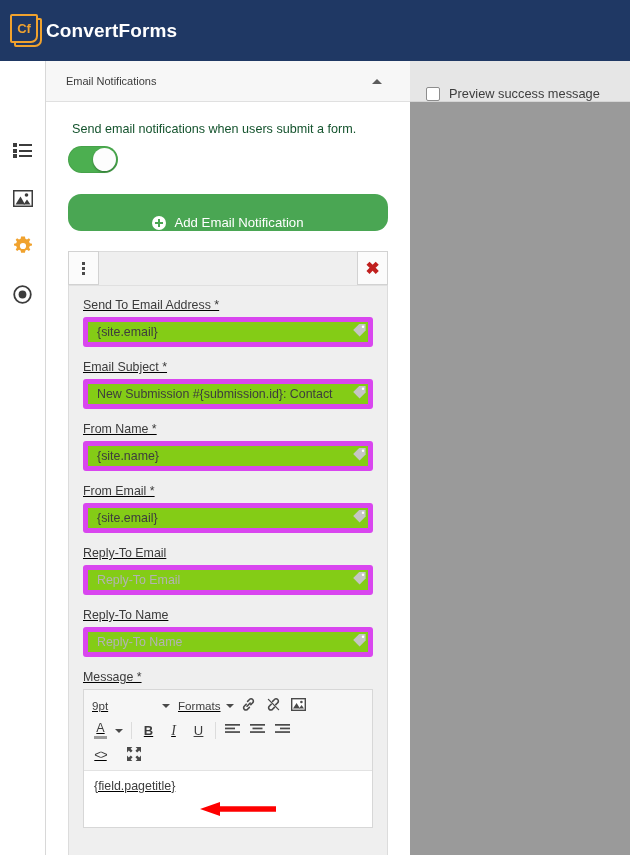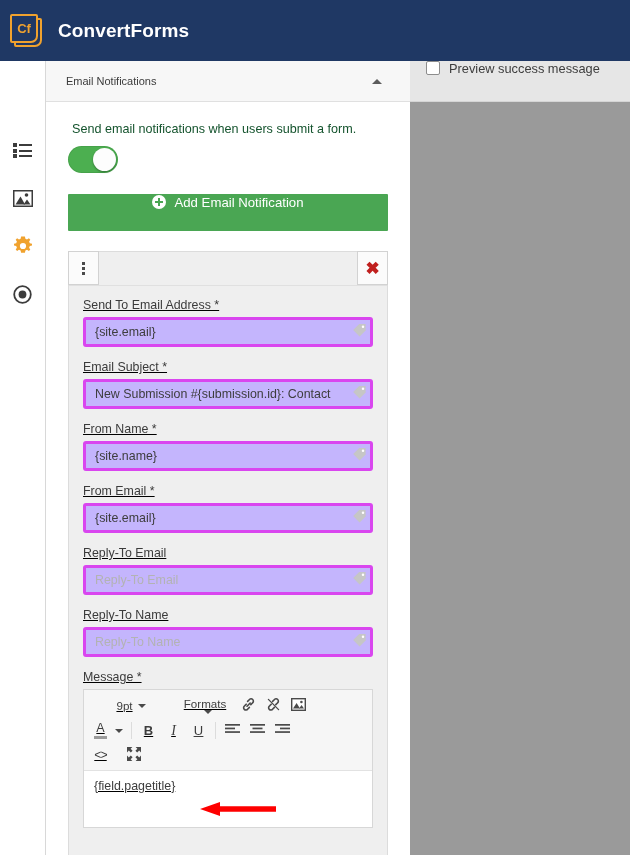--- a/index.html
+++ b/index.html
@@ -20,21 +20,21 @@
     position: absolute; top: 0; left: 0;
     width: 630px; height: 61px;
     background: #1f3864;
     display: flex; align-items: center;
     padding-left: 10px;
     z-index: 20;
   }
   .logo-mark {
     position: relative;
     width: 32px; height: 33px;
-    margin-right: 16px;
+    margin-right: 4px;
     flex: 0 0 auto;
     text-decoration: underline;
   }
   .logo-mark .shadow {
     position: absolute; left: 4px; top: 4px;
     width: 28px; height: 29px;
     border: 2.5px solid #f0a22e;
     border-radius: 2px 2px 7px 2px;
   }
   .logo-mark .front {
@@ -116,25 +116,25 @@
   .toggle .knob {
     position: absolute; top: 2px; right: 2px;
     width: 23px; height: 23px;
     border-radius: 50%;
     background: #fdfdfd;
     box-shadow: 0 1px 2px rgba(0,0,0,0.35);
   }
 
   
   .btn-add {
-    display: flex; align-items: flex-start; justify-content: center;
+    display: flex; align-items: flex-end; justify-content: center;
     gap: 8px;
     width: 320px; height: 37px;
     background: #4aa653;
-    border: none; border-radius: 1px;
+    border: none; border-radius: 13px;
     color: #ffffff;
     font-size: 13.2px;
     font-family: "Liberation Sans", sans-serif;
     cursor: pointer;
     margin-bottom: 20px;
   }
   .plus-circle {
     width: 14px; height: 14px; border-radius: 50%;
     background: #ffffff; position: relative; flex: 0 0 auto;
   }
@@ -175,22 +175,22 @@
   .field { margin-bottom: 13px; }
   .field-label {
     display: block;
     font-size: 12.4px;
     color: #3b3b3b;
     margin-bottom: 5px;
   }
   .input-wrap { position: relative; }
   .input-wrap input {
     width: 100%; height: 30px;
-    border: 3px solid #d946ef;
-    background: #c4b5fd;
+    border: 5px solid #d946ef;
+    background: #84cc16;
     border-radius: 3px;
     padding: 0 28px 0 9px;
     font-size: 12.4px;
     color: #3d3d3d;
     font-family: "Liberation Sans", sans-serif;
   }
   .input-wrap input::placeholder { color: #b3b3b3; }
   .tag-icon {
     position: absolute; right: 6px; top: 50%;
     transform: translateY(-50%);
@@ -213,28 +213,28 @@
   }
   .tb-btn {
     display: flex; align-items: center; justify-content: center;
     min-width: 25px; height: 23px;
     background: transparent; border: none; padding: 0 3px;
     cursor: pointer; color: #3d3d3d;
     font-family: "Liberation Sans", sans-serif;
     font-size: 12px;
   }
   .tb-select {
-    display: flex; align-items: center; justify-content: center;
+    display: flex; align-items: center; justify-content: space-between;
     height: 23px; background: transparent; border: none;
     cursor: pointer; color: #3d3d3d; font-size: 11.6px;
     padding: 0 4px;
     font-family: "Liberation Sans", sans-serif;
   }
   .tb-select.sz { width: 86px; }
-  .tb-select.fmt { width: 62px; flex-direction: column; }
+  .tb-select.fmt { width: 62px; }
   .caret {
     width: 0; height: 0;
     border-left: 4px solid transparent;
     border-right: 4px solid transparent;
     border-top: 4px solid #4a4a4a;
     margin-left: 5px;
   }
   .tb-sep { width: 1px; height: 17px; background: #dcdcdc; margin: 0 4px; }
   .tb-bold { font-weight: bold; font-size: 13px; }
   .tb-ital { font-style: italic; font-family: "Liberation Serif", serif; font-size: 14px; }
@@ -266,21 +266,21 @@
   
   .preview-col {
     position: absolute; top: 61px; left: 410px;
     width: 220px; height: 794px;
     z-index: 8;
   }
   .preview-head {
     height: 41px;
     background: #e6e6e6;
     border-bottom: 1px solid #d5d5d5;
-    display: flex; align-items: flex-start;
+    display: flex; align-items: flex-end;
     padding-left: 16px;
   }
   .chk {
     width: 14px; height: 14px;
     border: 1px solid #8d8d8d;
     background: #ffffff;
     border-radius: 2px;
     margin-right: 9px;
     flex: 0 0 auto;
     cursor: pointer;

